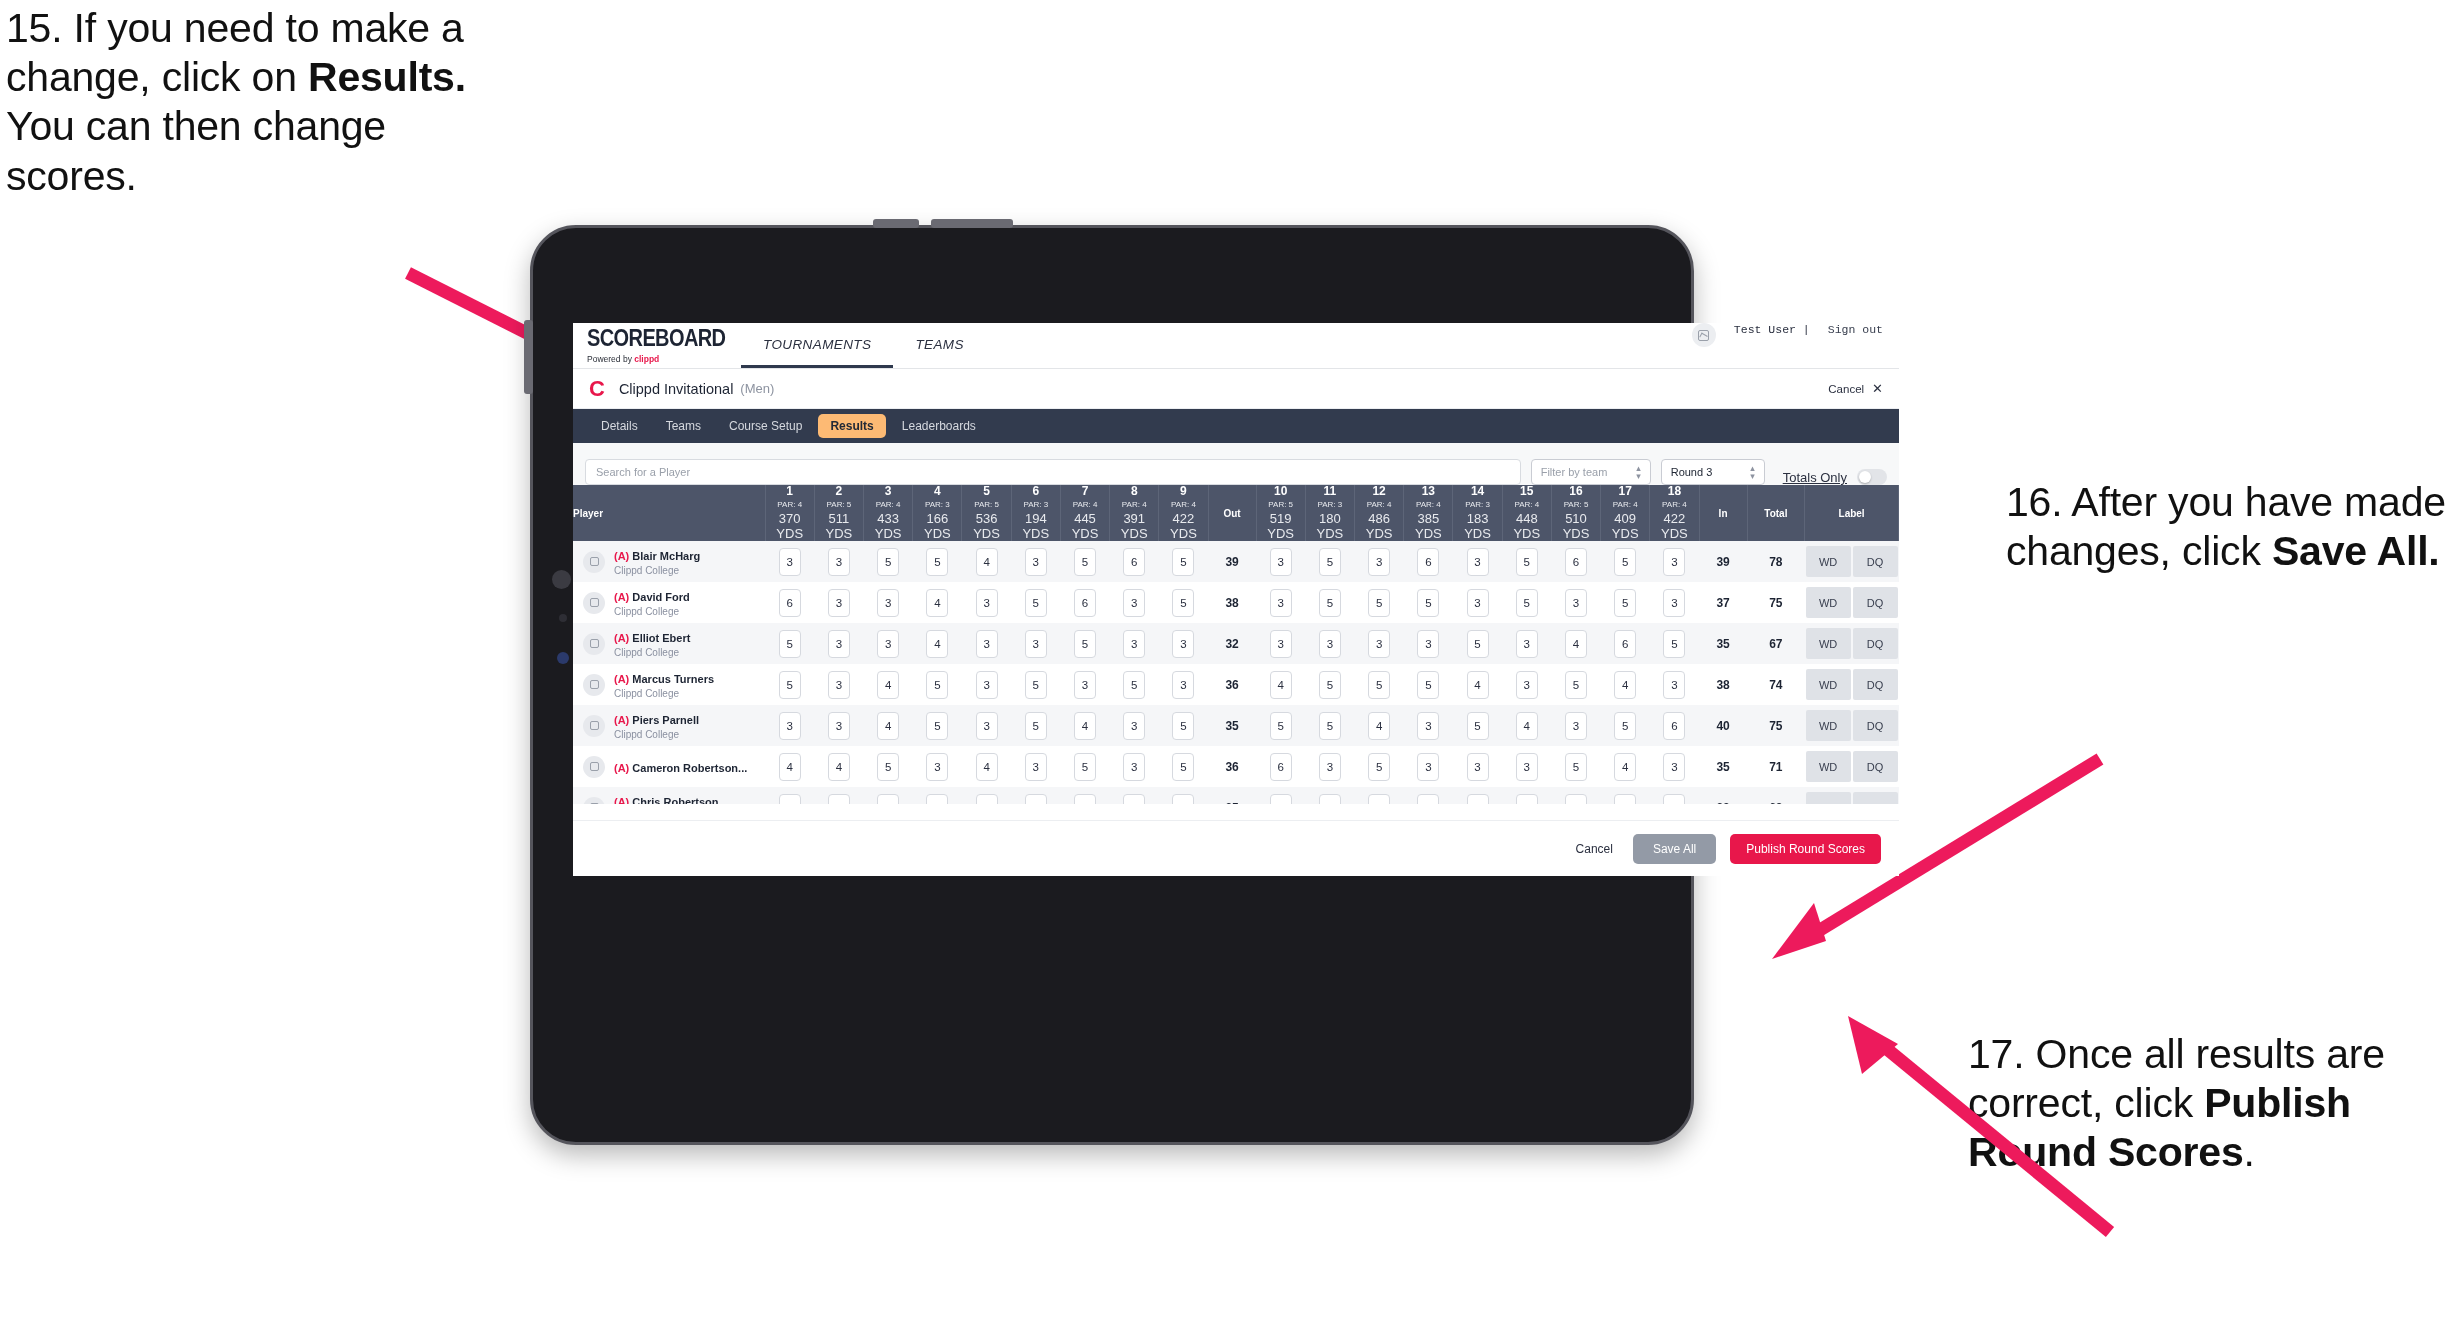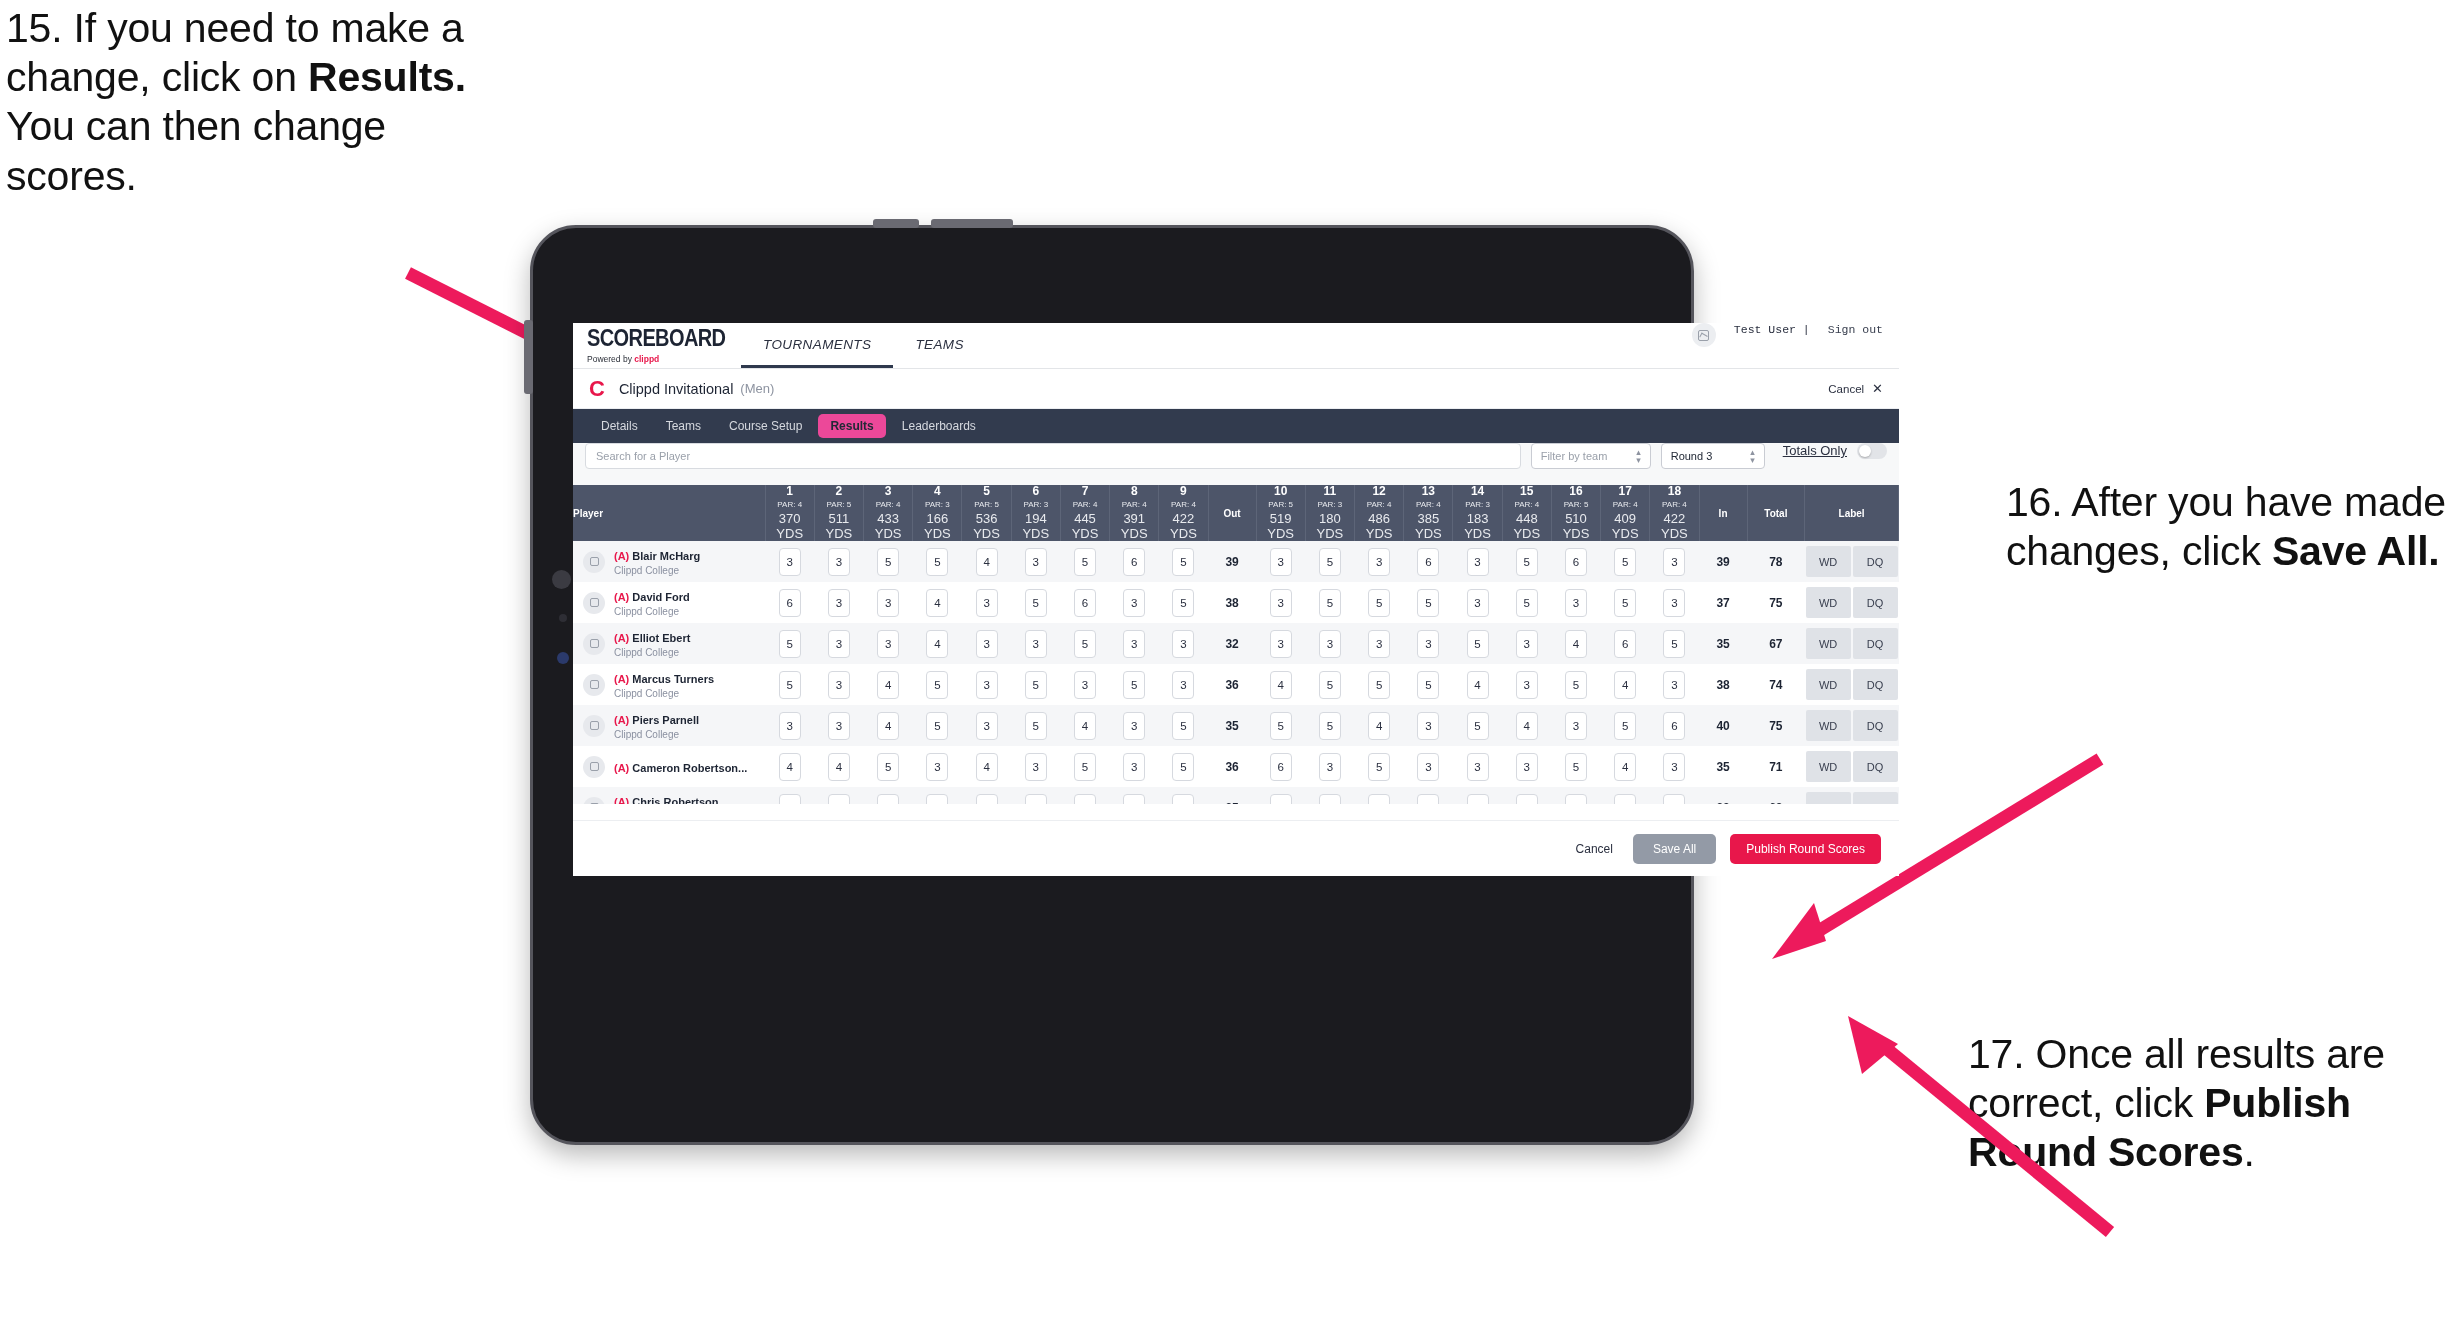--- a/index.html
+++ b/index.html
@@ -110,25 +110,25 @@
   .xglyph { font-size: 13px; color:#2b3040; }
 
   
   .tabbar {
     height: 34px; background:#323b4e; display:flex; align-items:center;
     padding: 0 16px; gap: 4px;
   }
   .tab {
     font-size: 12px; color:#d6d9df; padding: 5px 12px; border-radius: 5px;
   }
-  .tab.active { background:#ec4899; color:#222936; font-weight:600; }
+  .tab.active { background:#fdba74; color:#222936; font-weight:600; }
 
   
   .filterrow {
-    height: 42px; background:#f7f8f9; display:flex; align-items:flex-start;
+    height: 42px; background:#f7f8f9; display:flex; align-items:flex-end;
     padding: 0 12px; gap: 10px;
   }
   .searchbox {
     flex: 1 1 auto; height: 26px; background:#fff; border:1px solid #d8dbe0;
     border-radius: 4px; display:flex; align-items:center; padding: 0 10px;
     font-size: 11px; color:#9aa0aa;
   }
   .selbox {
     height: 26px; background:#fff; border:1px solid #c9ccd3; border-radius:4px;
     display:flex; align-items:center; gap:10px; padding: 0 9px; font-size:11px;

